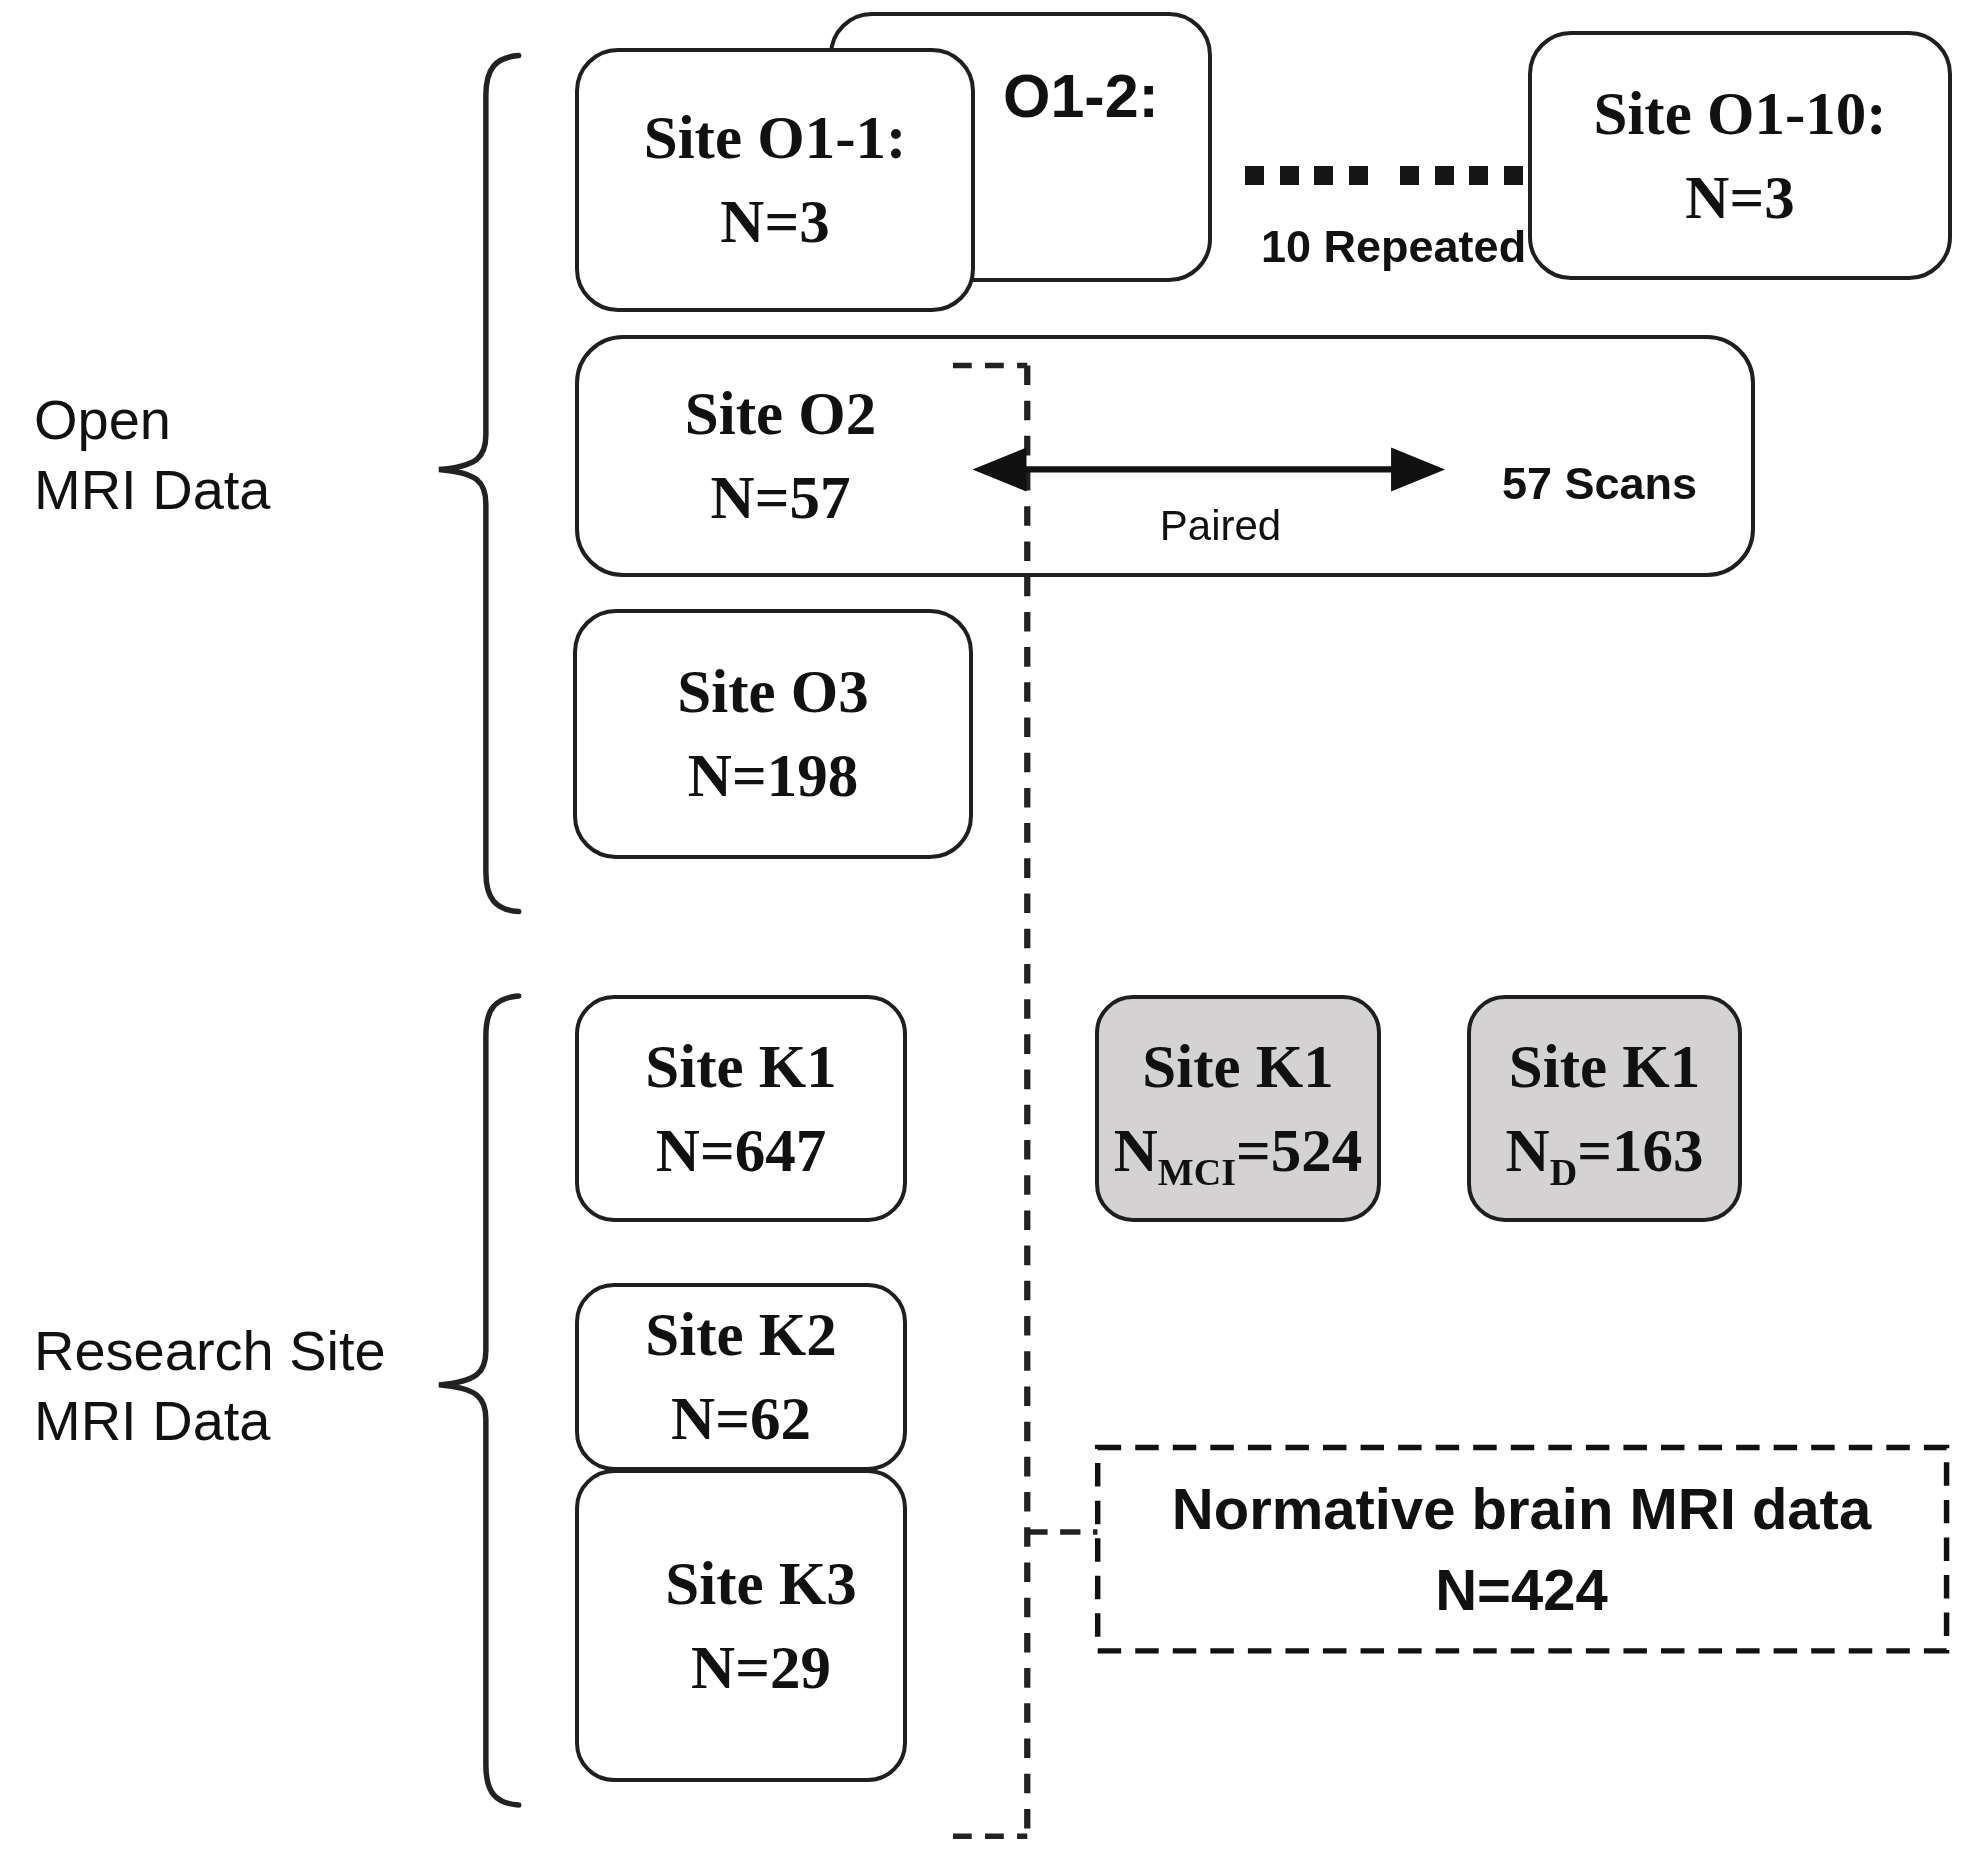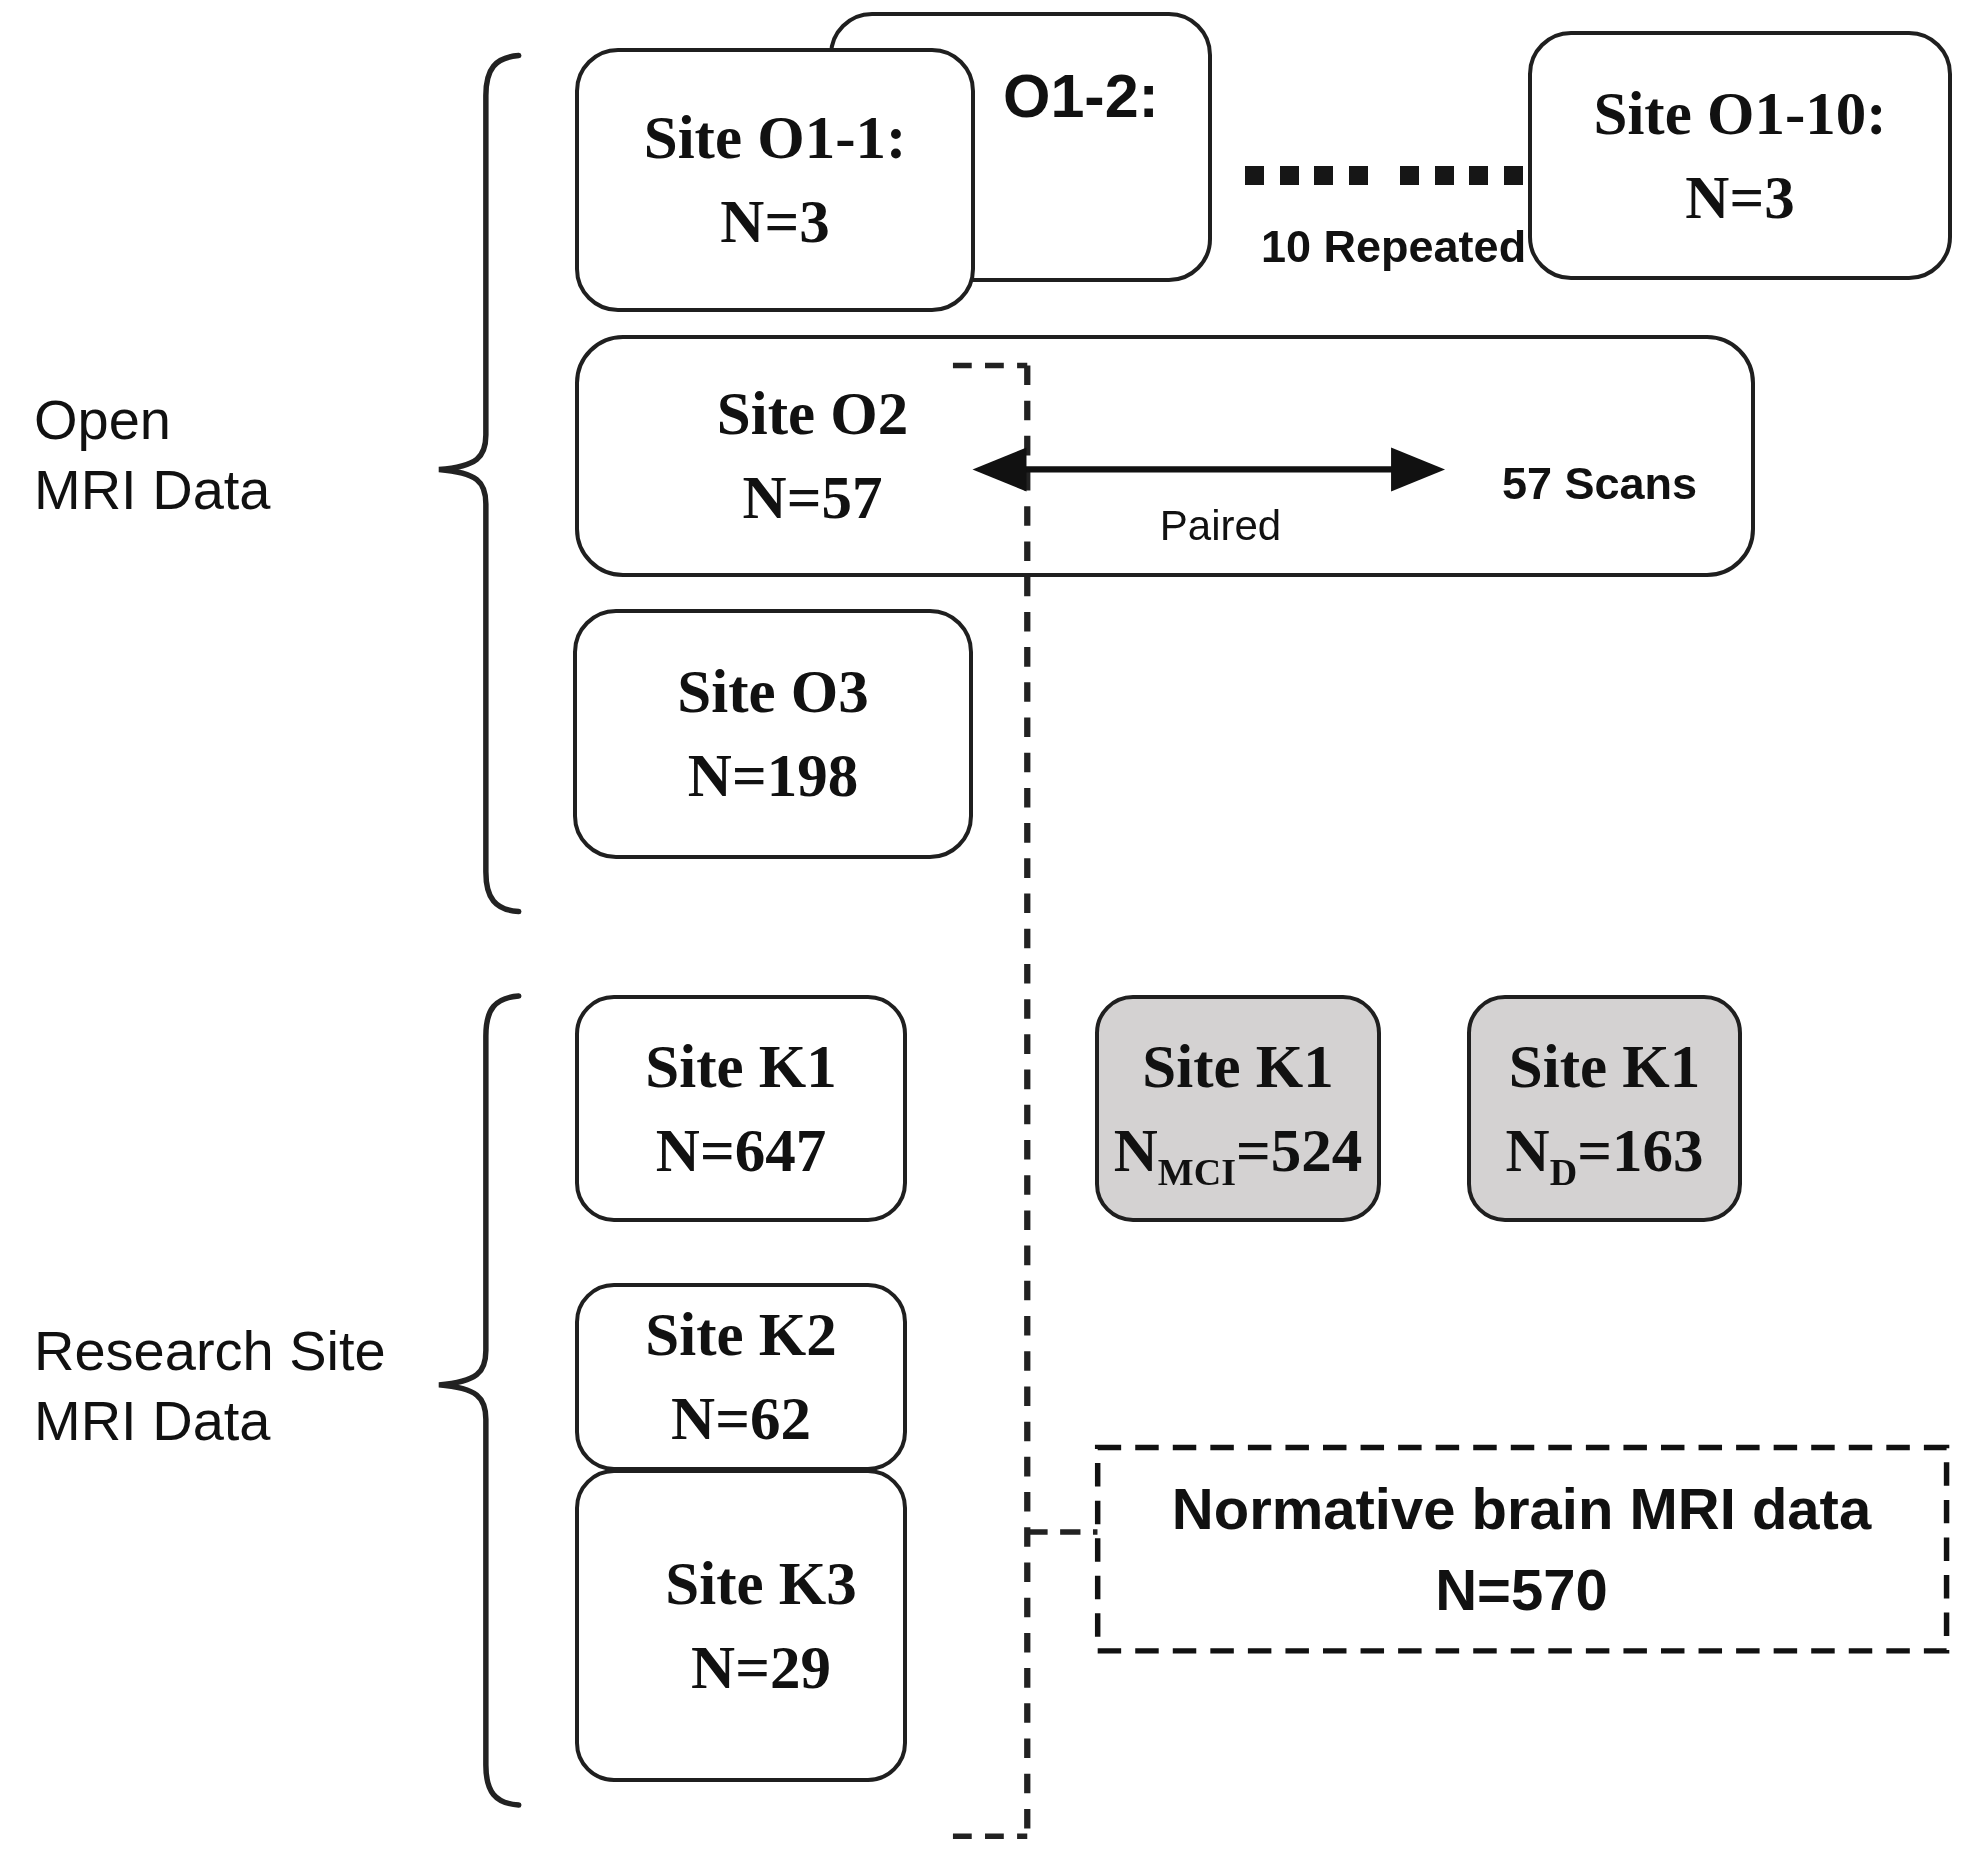--- a/index.html
+++ b/index.html
@@ -67,21 +67,21 @@
     </div>
 
   <div class="floating repeated" style="left:1214px;top:221px;margin-left:47px;">10 Repeated</div>
 
   <div class="box" style="left:1528px;top:31px;width:424px;height:249px;">
     <div class="t">Site O1-10:</div>
     <div class="t">N=3</div>
   </div>
 
   <div class="box" style="left:575px;top:335px;width:1180px;height:242px;border-radius:48px;">
-    <div style="position:absolute;left:0;top:0;bottom:0;width:403px;display:flex;flex-direction:column;align-items:center;justify-content:center;margin-left:32px;">
+    <div style="position:absolute;left:0;top:0;bottom:0;width:403px;display:flex;flex-direction:column;align-items:center;justify-content:center;">
       <div class="t">Site O2</div>
       <div class="t">N=57</div>
     </div>
   </div>
   <div class="floating paired z3" style="left:1064px;top:502px;">Paired</div>
   <div class="floating scans z3" style="left:1482px;top:458px;">57 Scans</div>
 
   <div class="box" style="left:573px;top:609px;width:400px;height:250px;">
     <div class="t">Site O3</div>
     <div class="t">N=198</div>
@@ -107,21 +107,21 @@
     <div class="t">N=62</div>
   </div>
 
   <div class="box" style="left:575px;top:1469px;width:332px;height:313px;border-radius:39px;padding-left:40px;">
     <div class="t">Site K3</div>
     <div class="t">N=29</div>
   </div>
 
   <div class="normtext">
     <div>Normative brain MRI data</div>
-    <div>N=570</div>
+    <div>N=424</div>
   </div>
 
   <svg class="overlay" width="1963" height="1870" viewBox="0 0 2509 2390">
 
     <path d="M 663 71 C 633 73 621 88 621 122 L 621 556 C 621 584 610 596 561 600 C 610 604 621 616 621 644 L 621 1114 C 621 1148 633 1163 663 1165" fill="none" stroke="#222222" stroke-width="7" stroke-linecap="round"></path>
 
     <path d="M 663 1273 C 633 1275 621 1290 621 1324 L 621 1726 C 621 1754 610 1766 561 1770 C 610 1774 621 1786 621 1814 L 621 2256 C 621 2290 633 2305 663 2307" fill="none" stroke="#222222" stroke-width="7" stroke-linecap="round"></path>
 
     <path d="M 1218 467 L 1313 467" fill="none" stroke="#222222" stroke-width="7" stroke-dasharray="24 17"></path>
     <path d="M 1313 467 L 1313 2347" fill="none" stroke="#222222" stroke-width="8" stroke-dasharray="25 20"></path>

